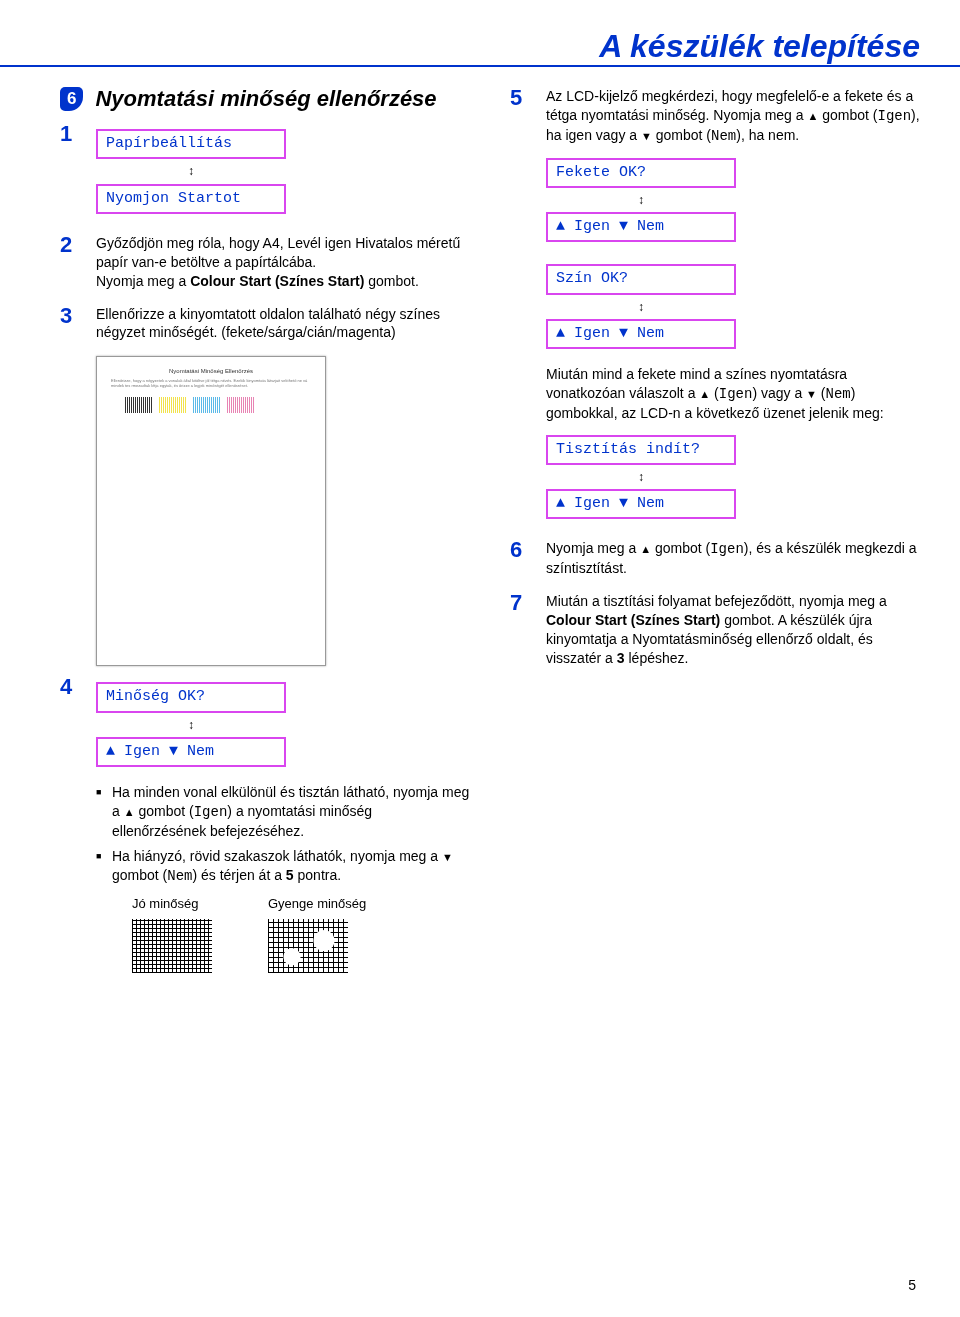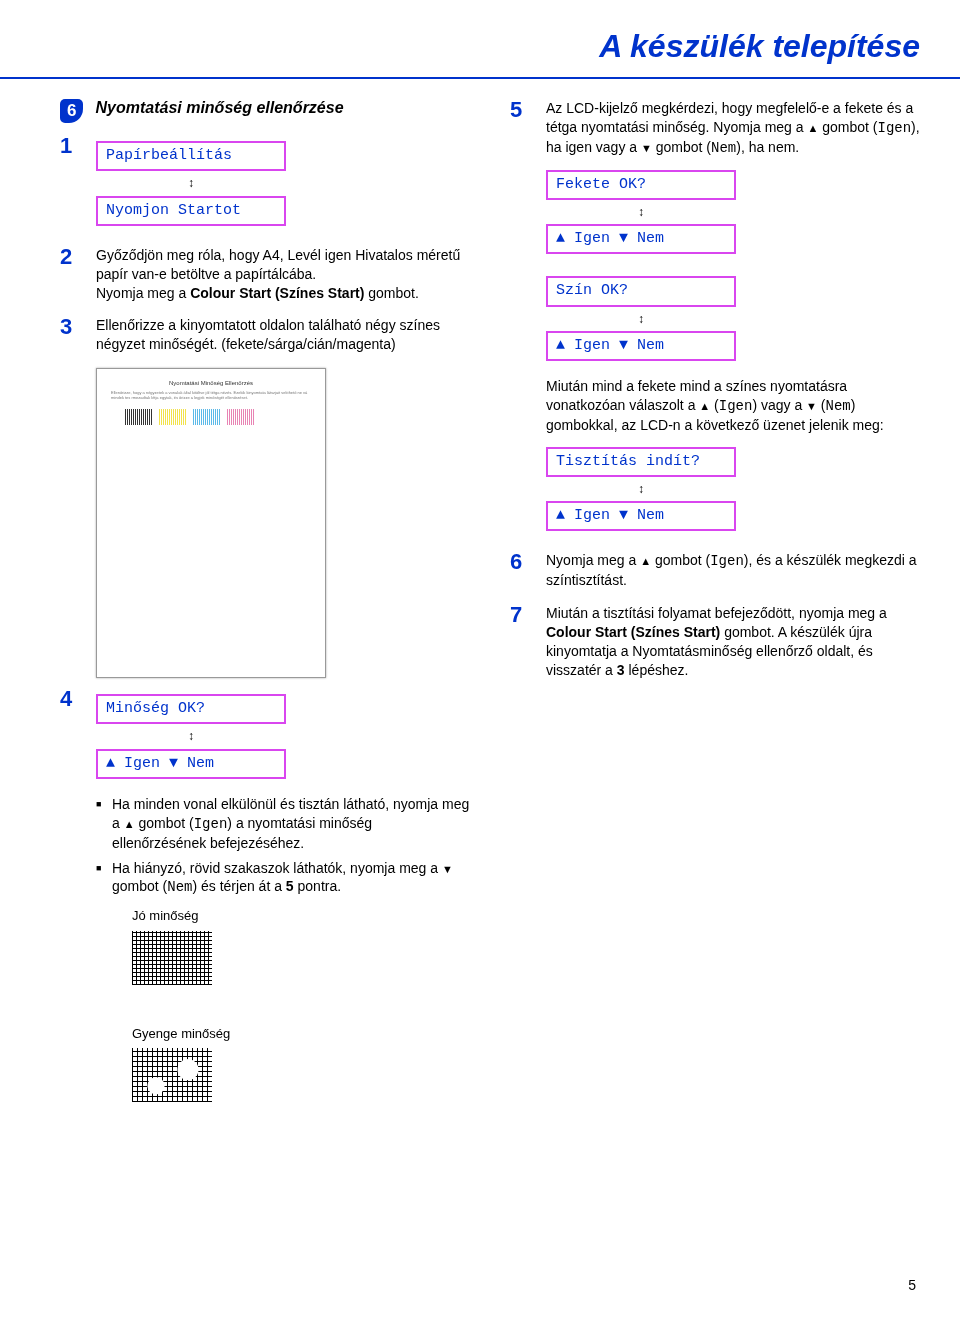--- a/index.html
+++ b/index.html
@@ -10,21 +10,21 @@
     background: #fff;
     color: #000;
     position: relative;
   }
   .page-title {
     color: #0033cc;
     font-size: 32px;
     font-weight: bold;
     font-style: italic;
     text-align: right;
-    padding: 28px 40px 12px 0;
+    padding: 28px 40px 0 0;
   }
   .title-rule {
     border: none;
     border-top: 2px solid #0033cc;
     margin: 0 0 20px 0;
   }
   .columns {
     display: flex;
     padding: 0 40px 0 60px;
     gap: 40px;
@@ -53,21 +53,21 @@
     background: #0033cc;
     color: #fff;
     font-weight: bold;
     font-size: 17px;
     border-radius: 5px;
     padding: 1px 7px;
     border-bottom-right-radius: 14px;
     line-height: 1.3;
   }
   .section-head {
-    font-size: 16px;
+    font-size: 22px;
     font-weight: bold;
     font-style: italic;
     line-height: 1.1;
   }
   .lcd-box {
     border: 2px solid #d946ef;
     color: #0033cc;
     font-family: "Courier New", monospace;
     font-size: 15px;
     padding: 3px 8px;
@@ -98,21 +98,21 @@
   .tiny-text { font-size: 4px; line-height: 1.2; color: #777; }
   .swatches { display: flex; gap: 6px; margin: 8px 0 0 14px; }
   .swatch { width: 28px; height: 16px; }
   .sw-black { background: repeating-linear-gradient(90deg,#333,#333 1px,#fff 1px,#fff 2px); }
   .sw-yellow { background: repeating-linear-gradient(90deg,#f2e24b,#f2e24b 1px,#fff 1px,#fff 2px); }
   .sw-cyan { background: repeating-linear-gradient(90deg,#5bb9e8,#5bb9e8 1px,#fff 1px,#fff 2px); }
   .sw-magenta { background: repeating-linear-gradient(90deg,#e884b4,#e884b4 1px,#fff 1px,#fff 2px); }
   .bullet-list { list-style: none; margin: 6px 0 10px 0; }
   .bullet-list li { position: relative; padding-left: 16px; margin-bottom: 6px; }
   .bullet-list li::before { content: "■"; font-size: 9px; position: absolute; left: 0; top: 3px; }
-  .quality-row { display: flex; gap: 40px; margin: 6px 0 12px 36px; flex-direction: column; }
+  .quality-row { display: flex; gap: 56px; margin: 6px 0 12px 36px; }
   .quality-row > div { text-align: left; font-size: 13px; }
   .qblock { width: 80px; height: 54px; margin-top: 6px; }
   .q-good {
     background:
       repeating-linear-gradient(0deg,#000 0,#000 1px,transparent 1px,transparent 4px),
       repeating-linear-gradient(90deg,#000 0,#000 1px,transparent 1px,transparent 4px);
   }
   .q-bad {
     background:
       repeating-linear-gradient(0deg,#000 0,#000 1px,transparent 1px,transparent 5px),

